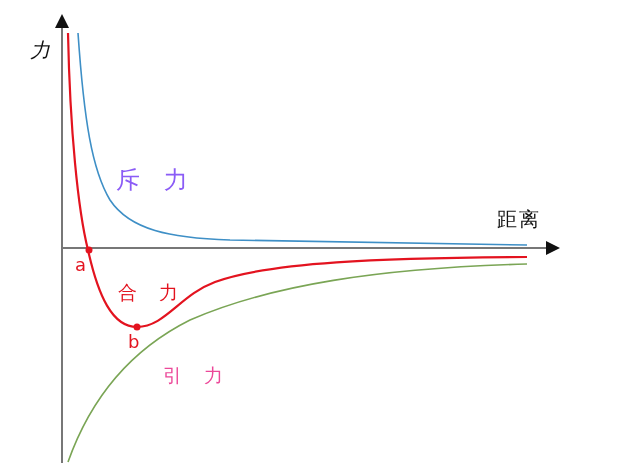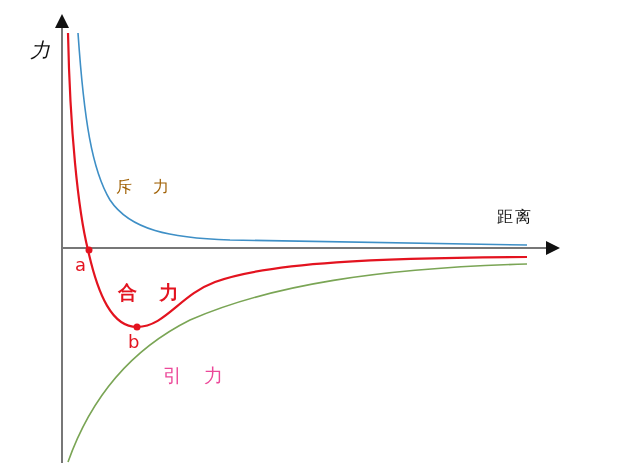--- a/index.html
+++ b/index.html
@@ -1,22 +1,22 @@
 <!DOCTYPE html>
 <html><head>
   <meta charset="utf-8">
   <style>
     html, body { margin: 0; padding: 0; background: #ffffff; }
     body { width: 640px; height: 466px; position: relative; overflow: hidden; font-family: "DejaVu Sans", sans-serif; }
     svg { position: absolute; left: 0; top: 0; }
     .lbl { position: absolute; font-family: "DejaVu Sans", sans-serif; white-space: nowrap; line-height: 1; }
     .ylabel { left: 30px; top: 40px; font-size: 20px; color: #111111; font-style: italic; }
-    .xlabel { left: 497px; top: 209px; font-size: 16px; color: #111111; letter-spacing: 2px; }
-    .rep { left: 116px; top: 179px; font-size: 16px; color: #a16207; letter-spacing: 8px; }
-    .net { left: 118px; top: 283px; font-size: 19px; color: #e3131f; letter-spacing: 8px; font-weight: bold; }
+    .xlabel { left: 497px; top: 209px; font-size: 20px; color: #111111; letter-spacing: 2px; }
+    .rep { left: 116px; top: 168px; font-size: 24px; color: #8b5cf6; letter-spacing: 8px; }
+    .net { left: 118px; top: 283px; font-size: 19px; color: #e3131f; letter-spacing: 8px; }
     .att { left: 163px; top: 366px; font-size: 19px; color: #ec4899; letter-spacing: 8px; }
     .pa { left: 75px; top: 256px; font-size: 18px; color: #e3131f; }
     .pb { left: 128px; top: 333px; font-size: 18px; color: #e3131f; }
   </style>
 </head>
 <body>
 
 <svg width="640" height="466" viewBox="0 0 640 466" xmlns="http://www.w3.org/2000/svg">
 
   <line x1="62" y1="463" x2="62" y2="24" stroke="#777777" stroke-width="2"></line>

